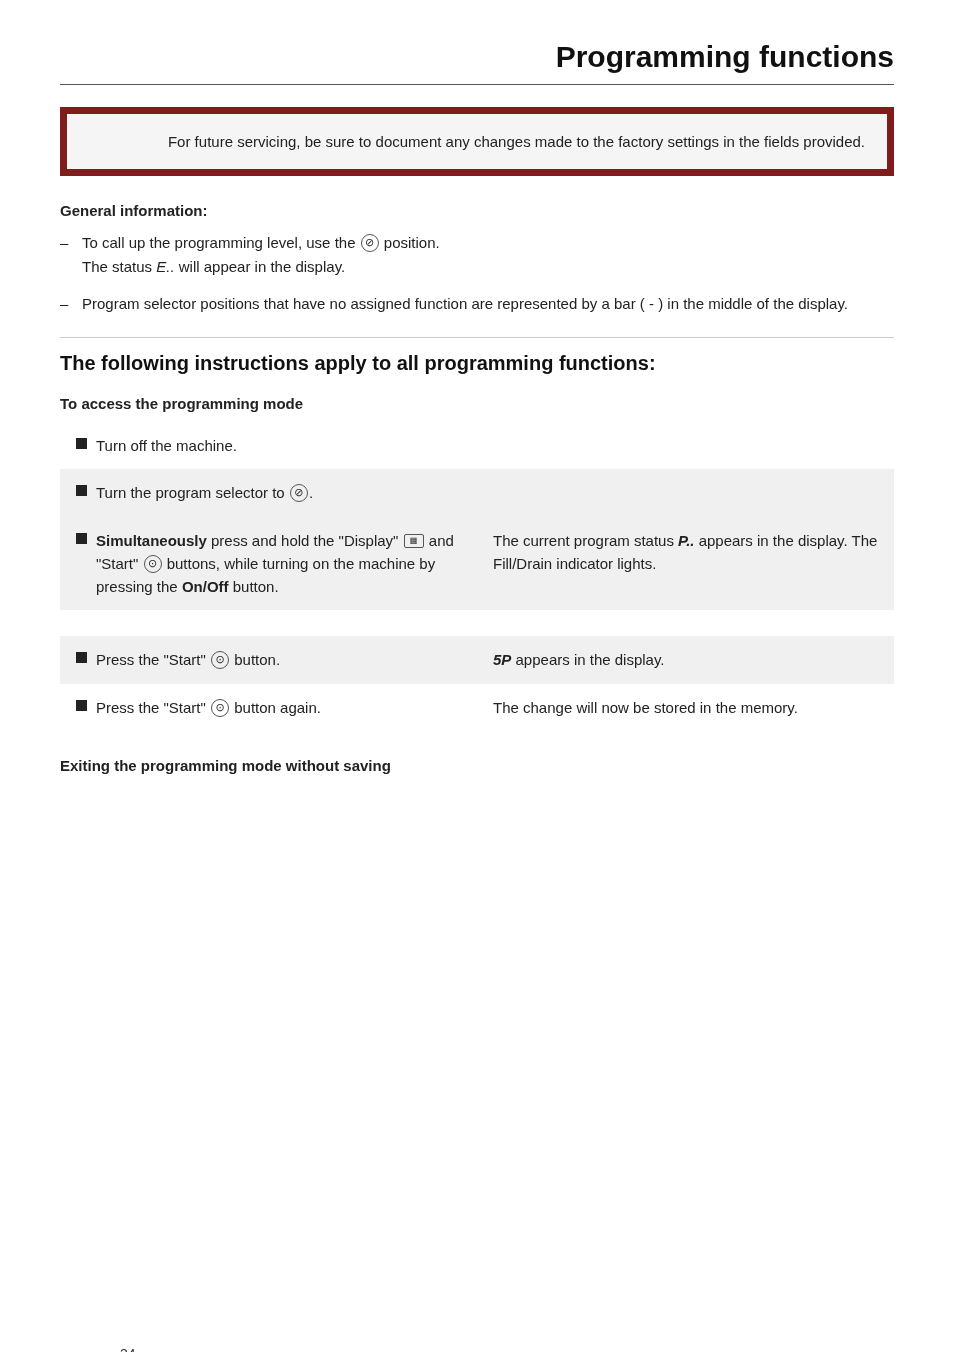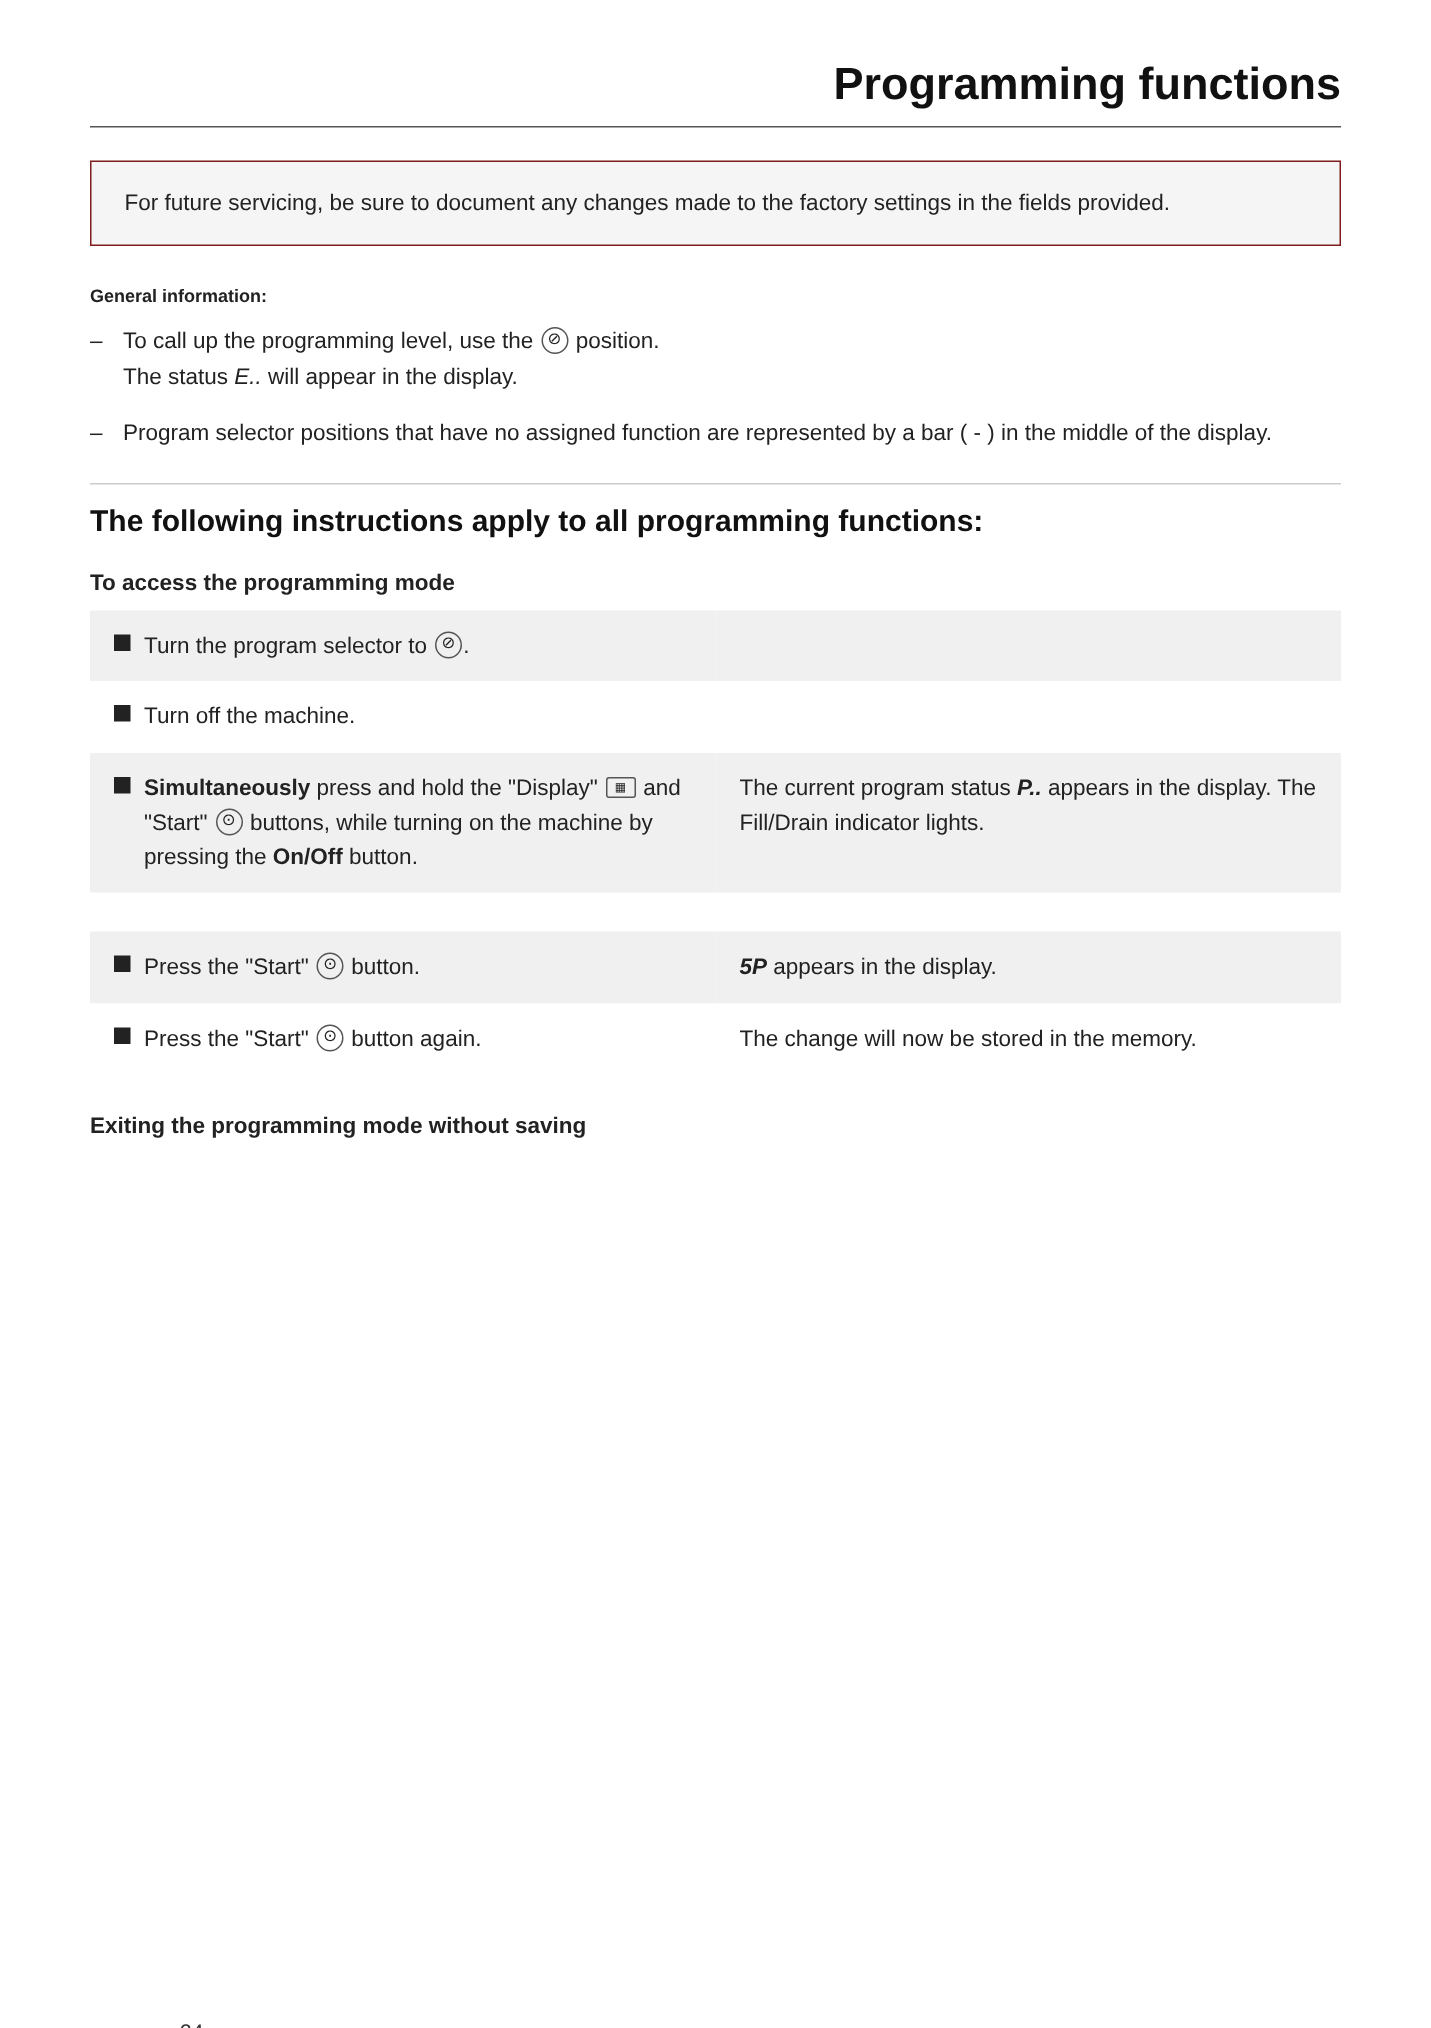--- a/index.html
+++ b/index.html
@@ -22,31 +22,32 @@
       color: #111;
       margin-bottom: 10px;
       text-align: right;
     }
     .title-divider {
       border: none;
       border-top: 1.5px solid #555;
       margin-bottom: 22px;
     }
     .info-box {
-      border: 1px solid #7f1d1d;
+      border: 7px solid #7f1d1d;
       background: #f5f5f5;
       padding: 16px 22px;
       margin-bottom: 26px;
       font-size: 15px;
       color: #222;
       line-height: 1.55;
+      text-align: right;
     }
     .section-heading {
       font-weight: bold;
-      font-size: 12px;
+      font-size: 15px;
       margin-bottom: 12px;
     }
     .bullet-list {
       list-style: none;
       padding: 0;
       margin: 0 0 22px 0;
     }
     .bullet-list li {
       padding-left: 22px;
       position: relative;
@@ -192,36 +193,36 @@
   <hr class="subsection-divider">
 
   <div class="section-h2">The following instructions apply to all programming functions:</div>
 
   <div class="subsection-block">
     <div class="subsection-heading">To access the programming mode</div>
   </div>
 
   <table class="instruction-table">
     <tbody>
-        <tr style="background:#f0f0f0;">
+        <tr style="background:#ffffff;">
+      <td class="left-col">
+        <div class="cell-with-bullet">
+          <span class="cell-bullet-icon"></span>
+          <span>Turn off the machine.</span>
+        </div>
+      </td>
+      <td class="right-col"></td>
+    </tr>
+    <tr style="background:#f0f0f0;">
       <td class="left-col">
         <div class="cell-with-bullet">
           <span class="cell-bullet-icon"></span>
           <span>
             Turn the program selector to <span class="icon-circle">⊘</span>.
           </span>
-        </div>
-      </td>
-      <td class="right-col"></td>
-    </tr>
-    <tr style="background:#ffffff;">
-      <td class="left-col">
-        <div class="cell-with-bullet">
-          <span class="cell-bullet-icon"></span>
-          <span>Turn off the machine.</span>
         </div>
       </td>
       <td class="right-col"></td>
     </tr>
     <tr style="background:#f0f0f0;">
       <td class="left-col">
         <div class="cell-with-bullet">
           <span class="cell-bullet-icon"></span>
           <span>
             <span class="bold">Simultaneously</span> press and hold the "Display" <span class="icon-display">▦</span> and "Start" <span class="icon-circle">⊙</span> buttons, while turning on the machine by pressing the <span class="bold">On/Off</span> button.

